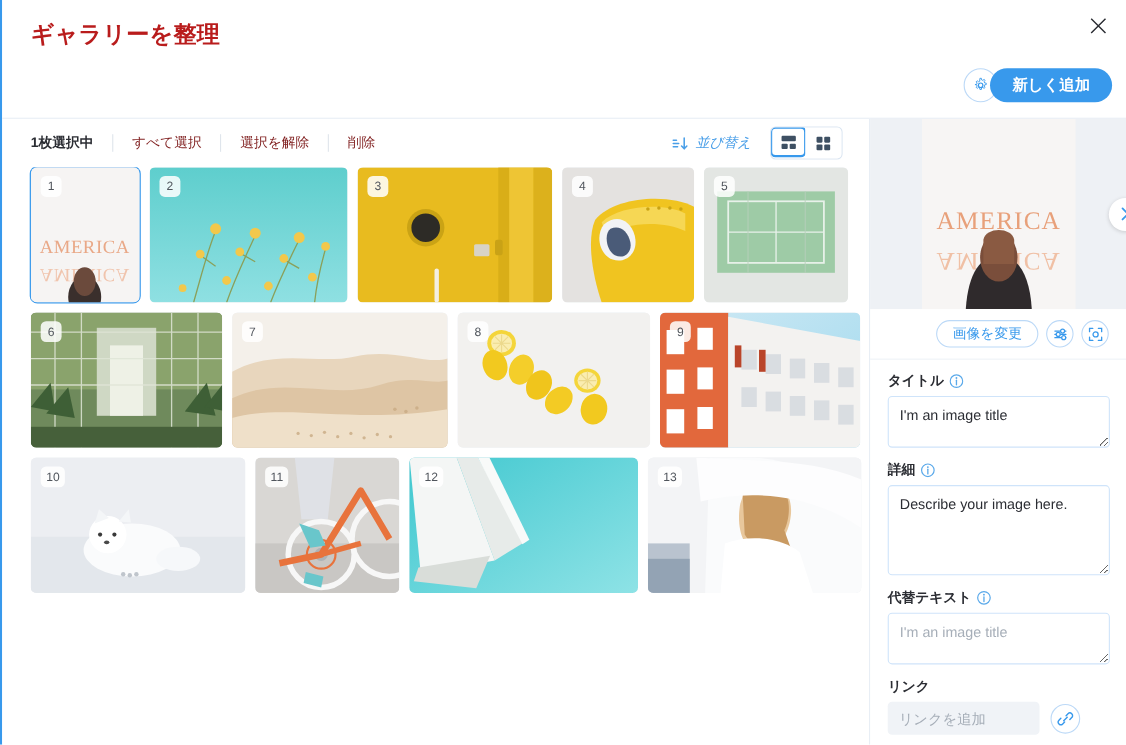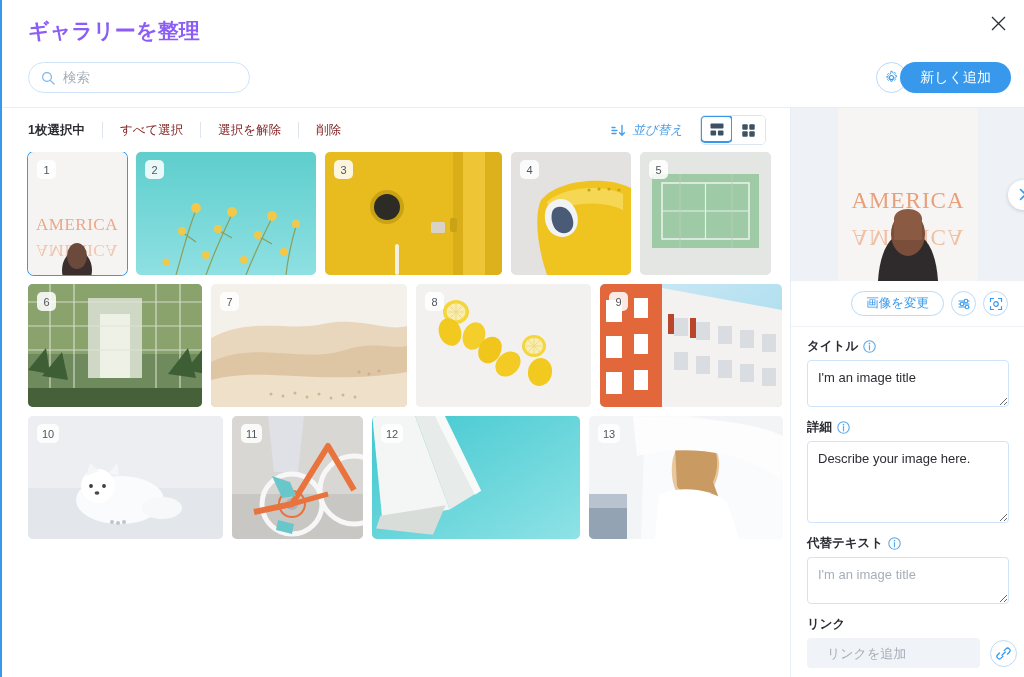--- a/index.html
+++ b/index.html
@@ -26,21 +26,21 @@
     flex: 0 0 108px;
     border-bottom: 1px solid #e8eef5;
     background: #fff;
   }
   .title {
     position: absolute;
     left: 26px; top: 17px;
     font-size: 21px;
     font-weight: bold;
     letter-spacing: .2px;
-    color: #8b5cf6;
+    color: #b91c1c;
   }
   .close-btn {
     position: absolute;
     right: 13px; top: 10px;
     width: 26px; height: 26px;
     display: flex; align-items: center; justify-content: center;
     cursor: pointer;
     color: #2b2d33;
   }
   .close-btn svg { display: block; }
@@ -79,21 +79,21 @@
   .add-btn {
     position: absolute;
     right: 13px; top: 62px;
     height: 31px;
     padding: 0 20px;
     background: #3899ec;
     color: #fff;
     border: 0; border-radius: 16px;
     font-family: inherit;
     font-size: 14px;
-    font-weight: normal;
+    font-weight: bold;
     cursor: pointer;
     display: flex; align-items: center; justify-content: center;
   }
 
   
   .body { flex: 1; display: flex; min-height: 0; }
 
   .left-pane {
     flex: 1 1 auto;
     display: flex; flex-direction: column;
@@ -284,27 +284,27 @@
     display: block;
     background: #fff;
   }
   .ta::placeholder { color: #a6aeb8; }
   .ta.t-title { height: 47px; margin-bottom: 12px; }
   .ta.t-desc { height: 82px; margin-bottom: 12px; }
   .ta.t-alt { height: 47px; margin-bottom: 12px; color: #a6aeb8; }
 
   .link-row { display: flex; align-items: center; gap: 10px; }
   .link-input {
-    width: 173px; height: 30px;
+    width: 138px; height: 30px;
     background: #f0f3f7;
     border: 0; border-radius: 4px;
     font-family: inherit;
     font-size: 13px;
     color: #a6aeb8;
-    padding: 0 20px;
+    padding: 0 10px;
     outline: none;
   }
   .link-input::placeholder { color: #a6aeb8; }
   .link-btn {
     width: 27px; height: 27px;
     border: 1px solid #bcd9f7;
     border-radius: 50%;
     background: #fff;
     display: flex; align-items: center; justify-content: center;
     cursor: pointer;
@@ -319,27 +319,20 @@
 
   <div class="header">
     <div class="title">ギャラリーを整理</div>
 
     <div class="close-btn">
       <svg width="15" height="15" viewBox="0 0 15 15" aria-hidden="true">
         <path d="M1 1 L14 14 M14 1 L1 14" stroke="#2b2d33" stroke-width="1.3" fill="none"></path>
       </svg>
     </div>
 
-    <div class="search-box">
-      <svg class="mag" width="14" height="14" viewBox="0 0 14 14" aria-hidden="true">
-        <circle cx="6" cy="6" r="4.4" fill="none" stroke="#7cb6ea" stroke-width="1.2"></circle>
-        <path d="M9.3 9.3 L13 13" stroke="#7cb6ea" stroke-width="1.2" fill="none" stroke-linecap="round"></path>
-      </svg>
-      <input class="search-input" type="text" placeholder="検索" style="">
-    </div>
 
     <div class="gear-btn">
       <svg width="15" height="15" viewBox="0 0 20 20" aria-hidden="true">
         <path d="M10 6.6a3.4 3.4 0 1 0 0 6.8 3.4 3.4 0 0 0 0-6.8zm0 1.4a2 2 0 1 1 0 4 2 2 0 0 1 0-4z" fill="#3899ec"></path>
         <path d="M9.1 1.6h1.8l.25 1.9 1.5.62 1.5-1.2 1.28 1.28-1.2 1.5.62 1.5 1.9.25v1.8l-1.9.25-.62 1.5 1.2 1.5-1.28 1.28-1.5-1.2-1.5.62-.25 1.9H9.1l-.25-1.9-1.5-.62-1.5 1.2-1.28-1.28 1.2-1.5-.62-1.5-1.9-.25V9.1l1.9-.25.62-1.5-1.2-1.5L5.85 4.57l1.5 1.2 1.5-.62z" fill="none" stroke="#3899ec" stroke-width="1.1" stroke-linejoin="round"></path>
       </svg>
     </div>
 
     <button class="add-btn">新しく追加</button>
   </div>

